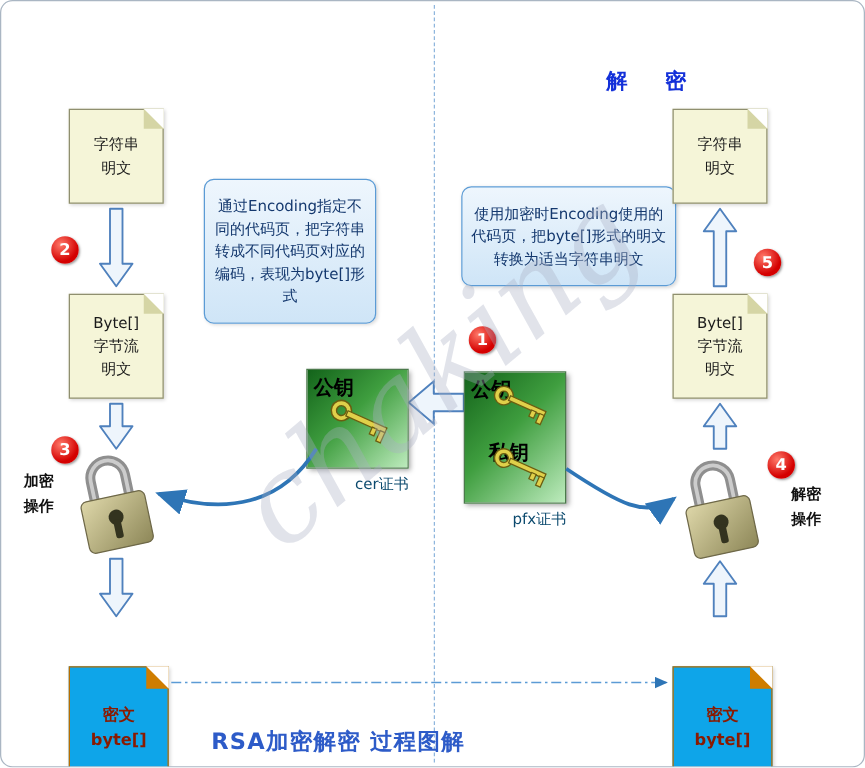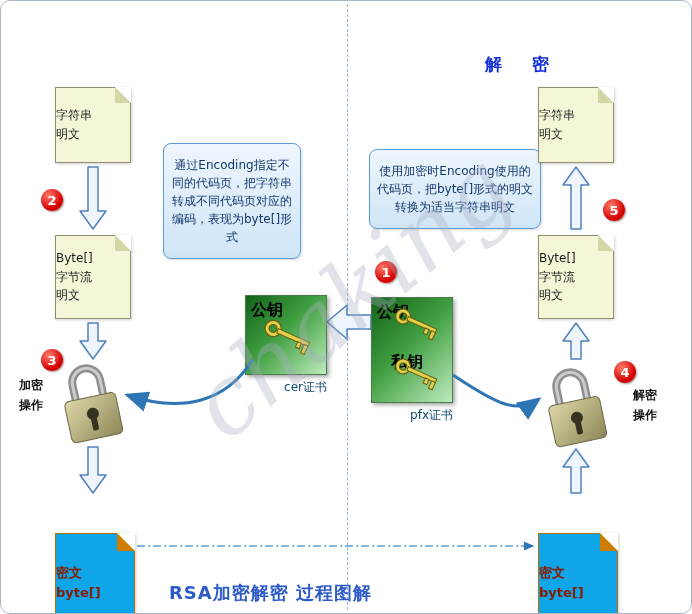--- a/index.html
+++ b/index.html
@@ -13,21 +13,21 @@
 
   .title { position:absolute; color:#1330d9; font-weight:bold; font-size:17px;
            letter-spacing:12px; z-index:15; white-space:nowrap; }
 
   .watermark { position:absolute; left:30px; top:240px; width:640px; text-align:center;
                font-size:95px; font-style:italic; font-family:"DejaVu Serif",serif;
                color:rgba(170,176,195,0.35); transform:rotate(-40deg);
                pointer-events:none; z-index:40; }
 
   .doc { position:absolute; background:#f5f5d8; border:1px solid #8f8f6f;
-         display:flex; flex-direction:column; align-items:flex-start; justify-content:center;
+         display:flex; flex-direction:column; align-items:center; justify-content:center;
          font-size:12px; color:#1a1a1a; line-height:1.55; z-index:10;
          box-shadow:1px 1px 3px rgba(0,0,0,.18); text-align:center; }
   .doc::before { content:''; position:absolute; top:-1px; right:-1px; width:0; height:0;
                  border-style:solid; border-width:0 16px 16px 0;
                  border-color:#ffffff #ffffff #d5d5a5 #d5d5a5; }
   .doc.orange { background:#0ea5e9; border-color:#b86e00; color:#8a1a00;
                 font-weight:bold; font-size:13px;margin-top:38px; }
   .doc.orange::before { border-width:0 18px 18px 0;
                  border-color:#ffffff #ffffff #cf7d00 #cf7d00; }
 

